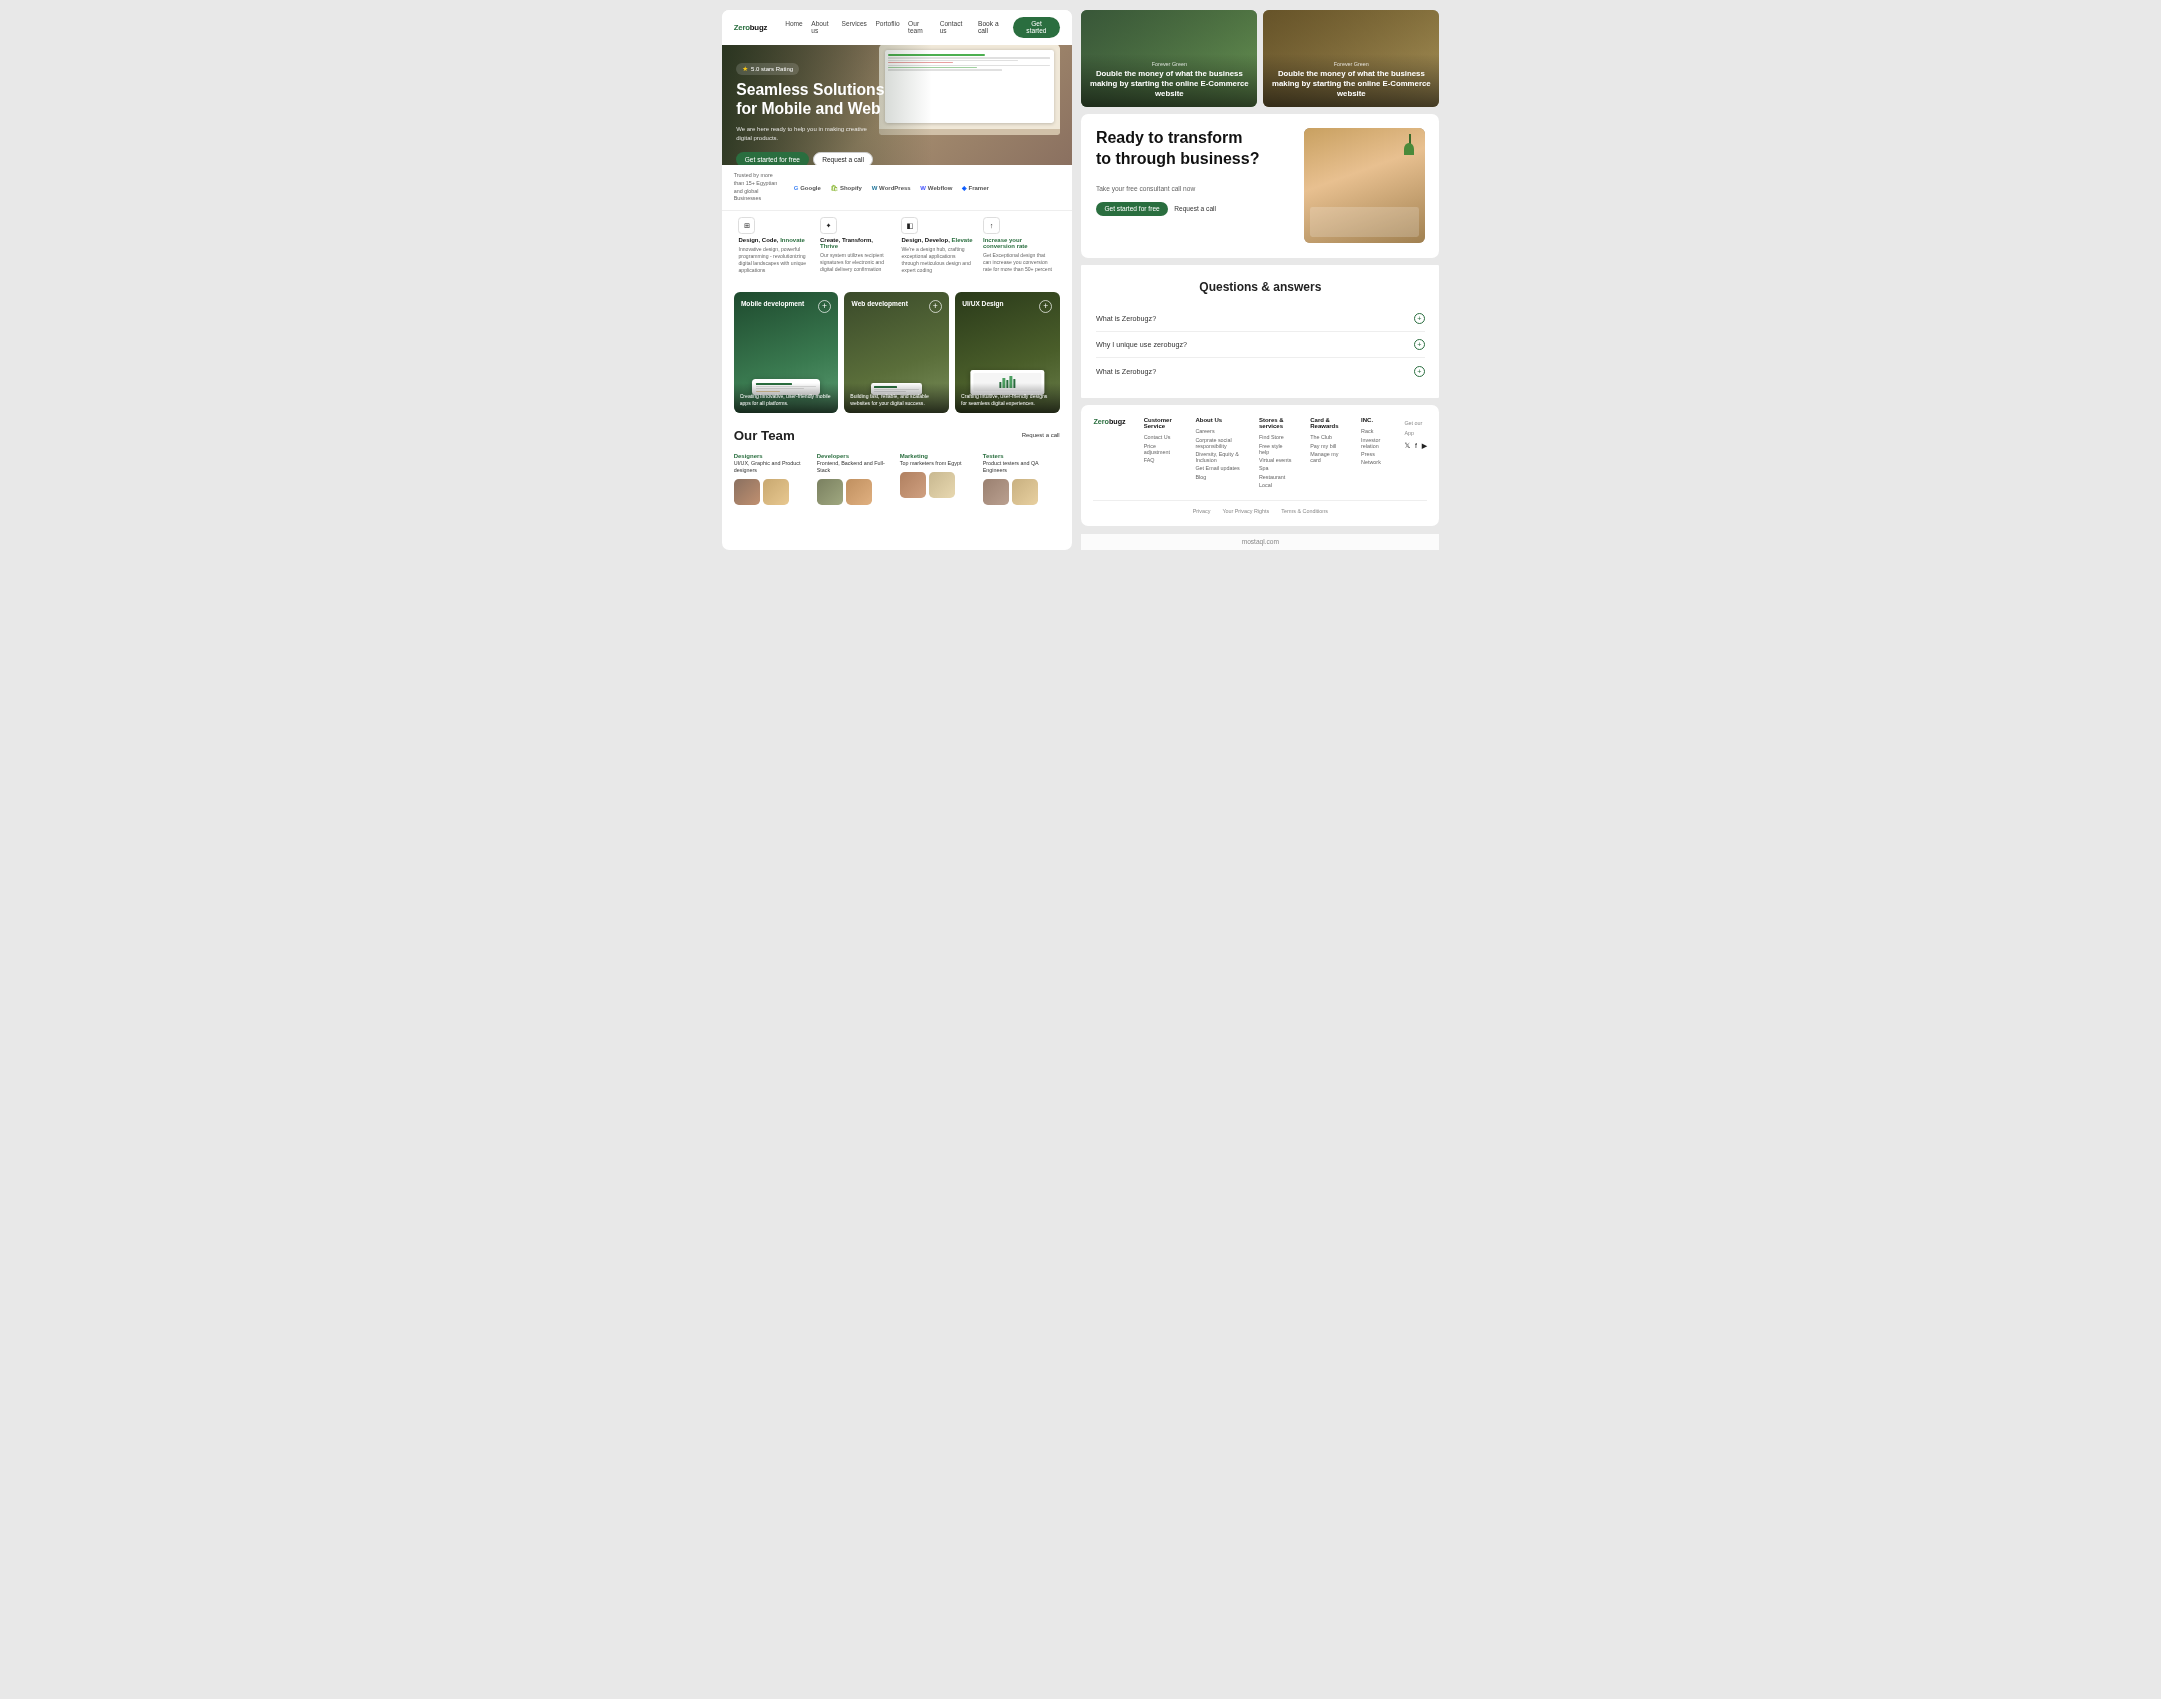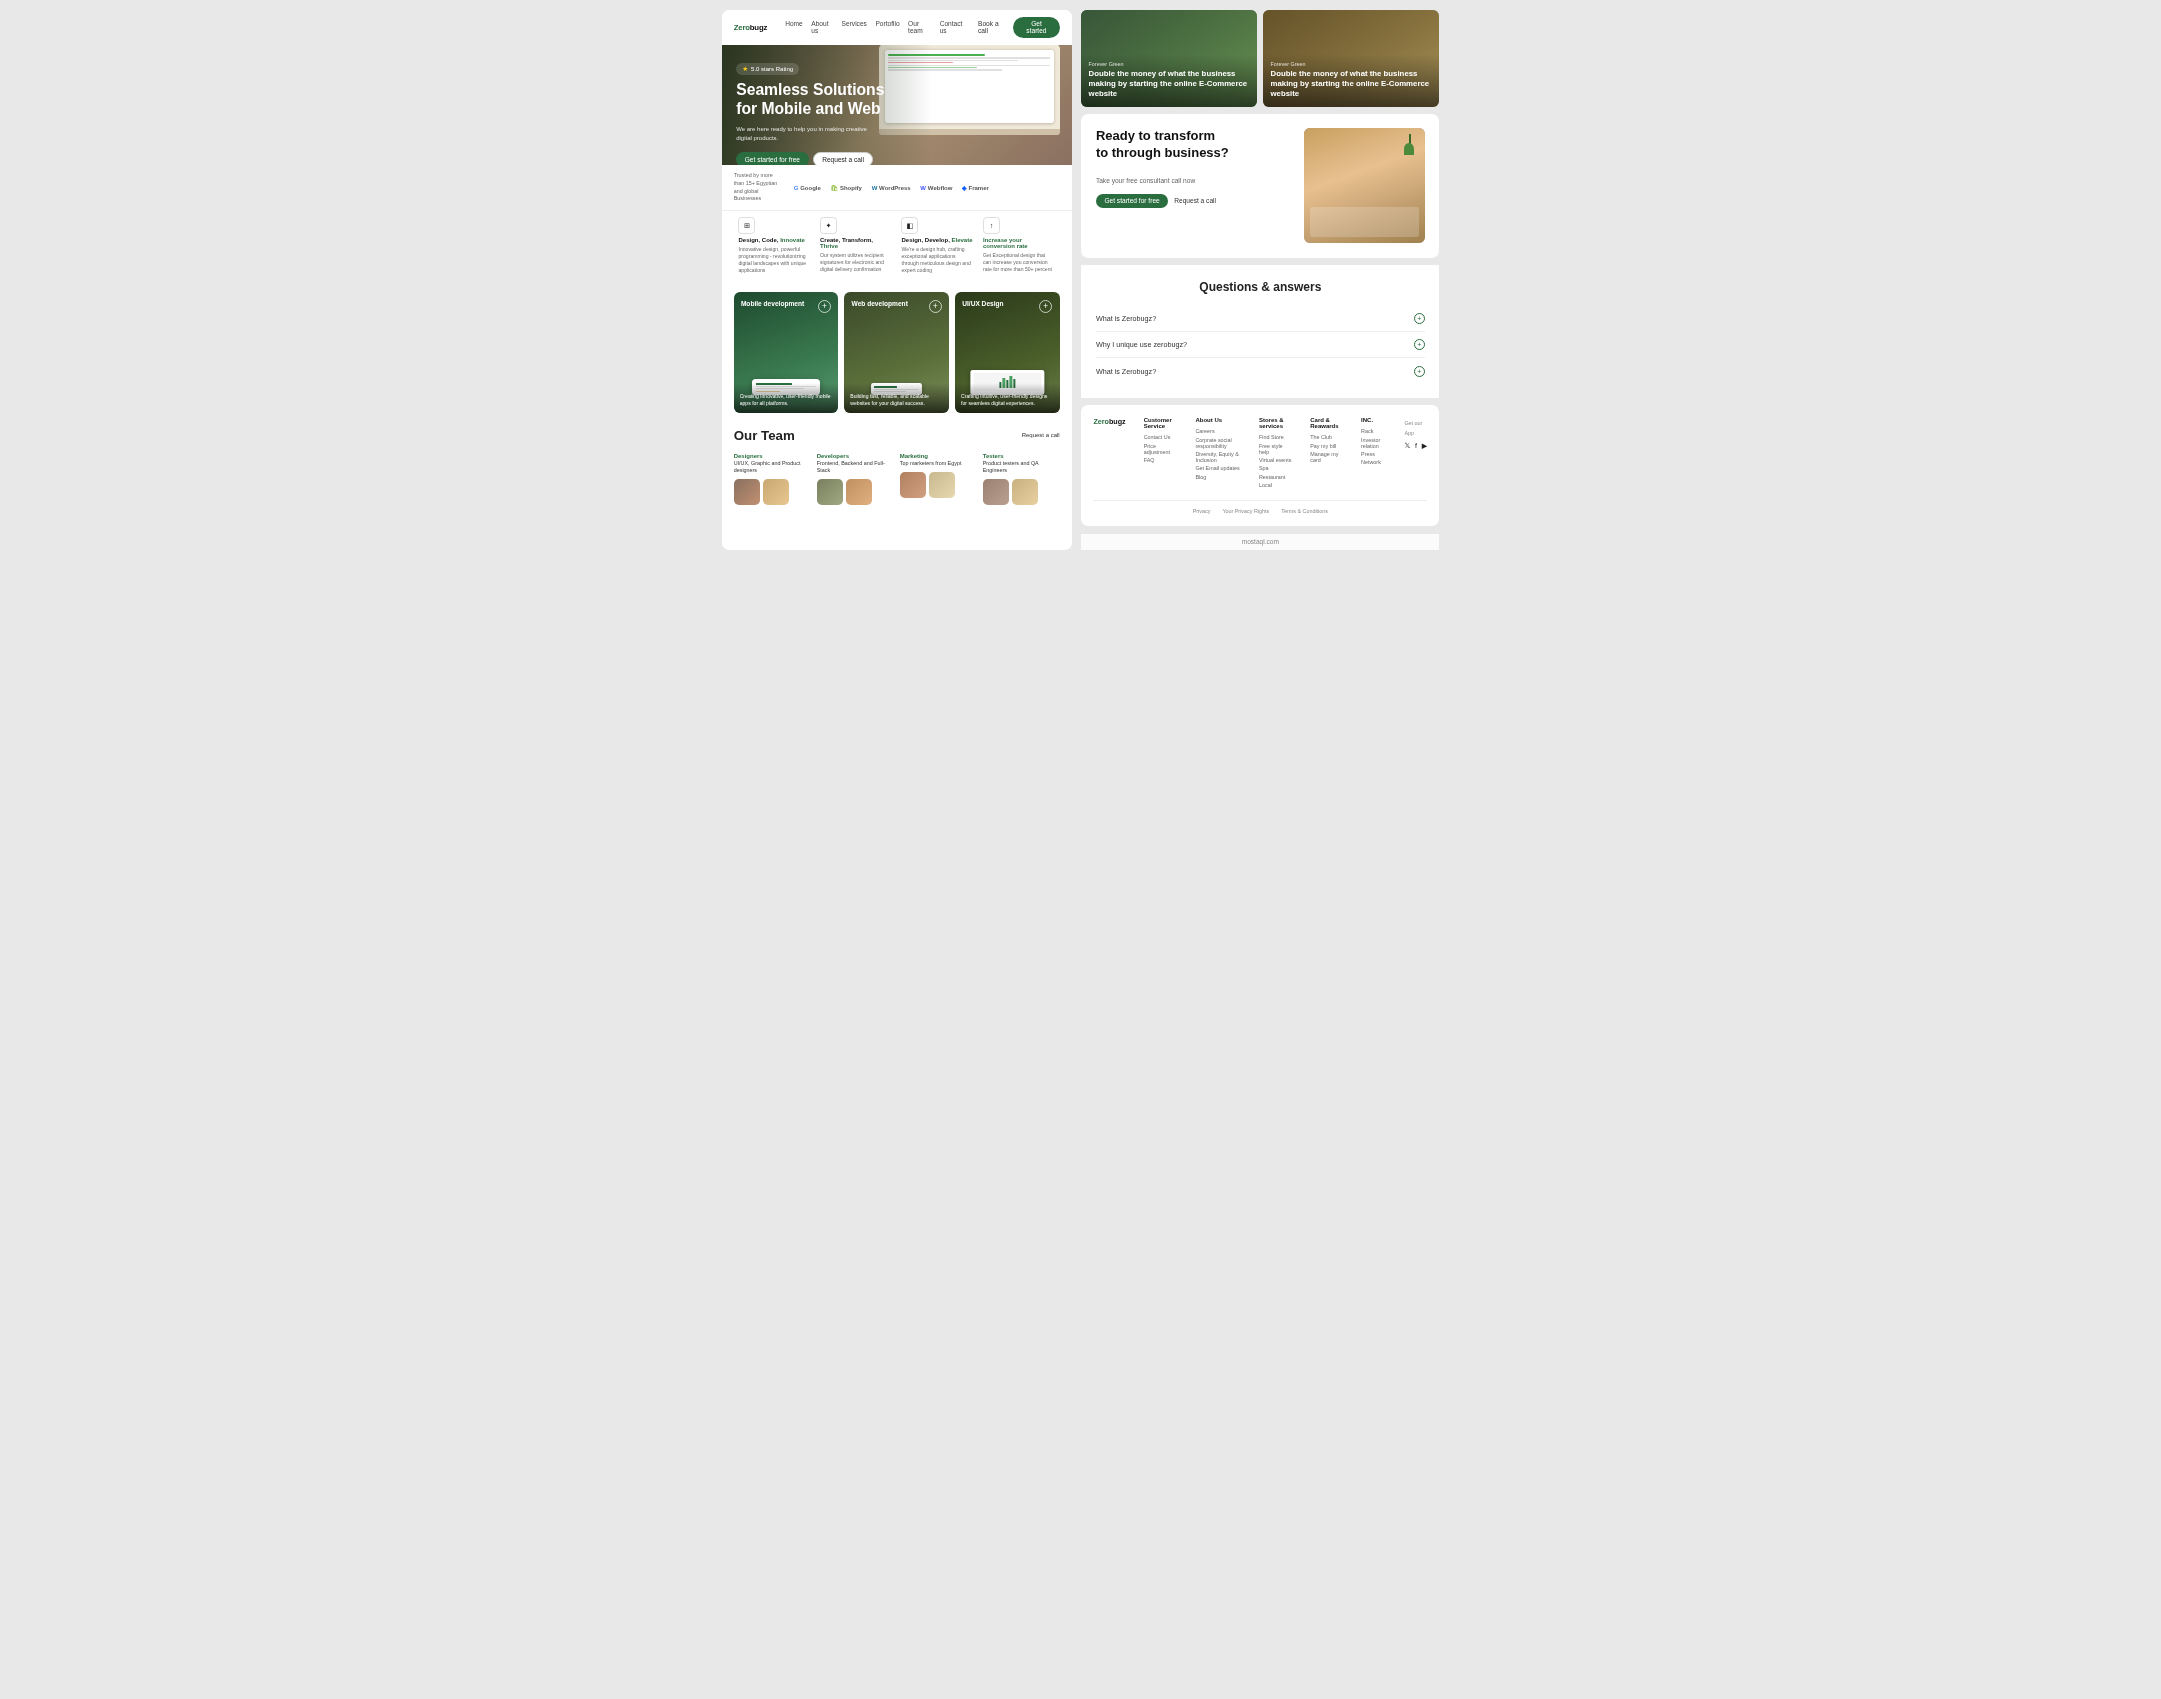--- a/index.html
+++ b/index.html
@@ -66,29 +66,29 @@
     .team-role-title { font-size: 6px; font-weight: 700; color: #2a6e3f; margin-bottom: 1.2px; }
     .team-role-sub { font-size: 5.4px; color: #333; margin-bottom: 4.8px; line-height: 1.3; }
     .team-avatars { display: flex; gap: 2.4px; }
     .avatar-placeholder { width: 26.6px; height: 26.6px; border-radius: 4.8px; background: linear-gradient(135deg, #c8b89a 0%, #a89880 100%); }
 
     
     .right-col { flex: 1; display: flex; flex-direction: column; gap: 7.2px; }
 
     
     .top-cards { display: grid; grid-template-columns: 1fr 1fr; gap: 6px; }
-    .promo-card { border-radius: 6px; overflow: hidden; position: relative; height: 97px; }
+    .promo-card { border-radius: 6px; overflow: hidden; position: relative; height: 97px; text-align: center; }
     .promo-card-overlay { position: absolute; bottom: 0; left: 0; right: 0; padding: 7.2px; background: linear-gradient(to top, rgba(0,0,0,0.6) 0%, transparent 100%); }
     .promo-card-tag { font-size: 5.4px; color: rgba(255,255,255,0.8); margin-bottom: 2.4px; }
     .promo-card-title { font-size: 7.8px; font-weight: 700; color: #fff; line-height: 1.3; }
 
     
     .transform-section { background: #fff; border-radius: 7.2px; padding: 14.5px; display: flex; gap: 12px; align-items: flex-start; }
     .transform-content { flex: 1; }
-    .transform-content h2 { font-size: 13px; font-weight: 700; line-height: 1.3; margin-bottom: 15px; color: #111; }
+    .transform-content h2 { font-size: 16px; font-weight: 700; line-height: 1.3; margin-bottom: 15px; color: #111; }
     .transform-content p { font-size: 6.6px; color: #666; margin-bottom: 9.7px; }
     .transform-btns { display: flex; gap: 6px; align-items: center; }
     .transform-img { width: 121px; height: 115px; border-radius: 6px; background: linear-gradient(135deg, #8a7a6a 0%, #c8b89a 100%); overflow: hidden; flex-shrink: 0; }
 
     
     .faq-section { background: #fff; border-radius: 1px; padding: 14.5px; }
     .faq-section h2 { font-size: 12px; font-weight: 700; text-align: center; margin-bottom: 12px; }
     .faq-item { border-bottom: 0.6px solid #eee; padding: 7.2px 0; display: flex; align-items: center; justify-content: space-between; cursor: pointer; }
     .faq-question { font-size: 7.2px; color: #333; font-weight: 500; }
     .faq-icon { width: 11px; height: 11px; border: 0.9px solid #2a6e3f; border-radius: 50%; display: flex; align-items: center; justify-content: center; color: #2a6e3f; font-size: 7.2px; flex-shrink: 0; }

